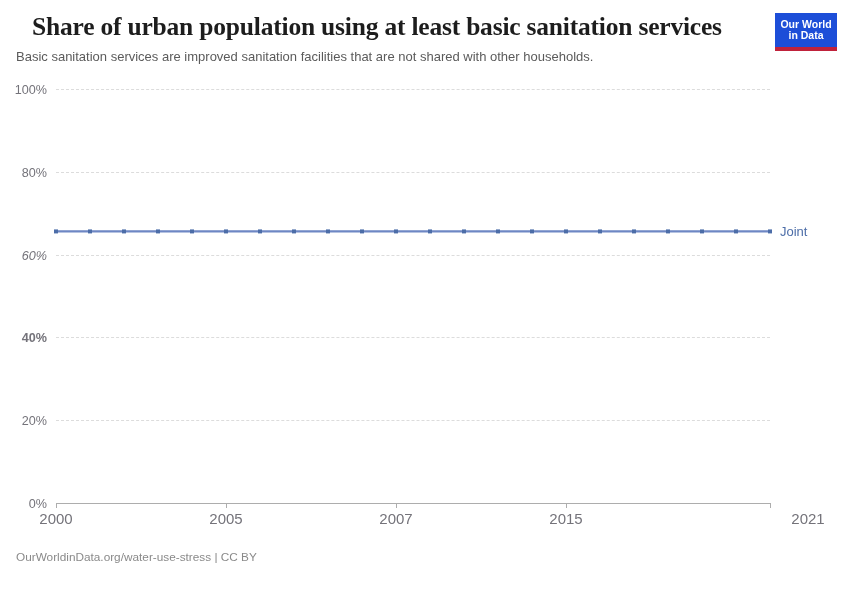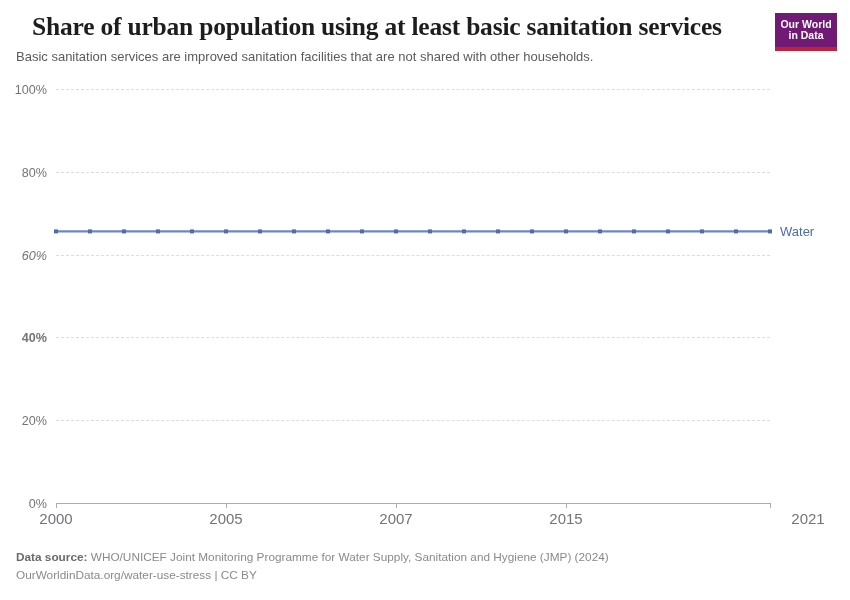--- a/index.html
+++ b/index.html
@@ -44,21 +44,21 @@
     white-space: nowrap;
   }
 
   
   .owid-logo {
     position: absolute;
     right: 13px;
     top: 13px;
     width: 62px;
     height: 38px;
-    background: #701a75;
+    background: #1d4ed8;
     border-bottom: 4px solid #c0223b;
     box-sizing: border-box;
     display: flex;
     flex-direction: column;
     align-items: center;
     justify-content: center;
     line-height: 1.08;
   }
   .owid-logo span {
     display: block;
@@ -188,21 +188,21 @@
       <div class="xaxis-tick" style="left: 0px; top: 414px;"></div>
       <div class="xaxis-label" style="left: 0px; top: 421px;">2000</div>
       <div class="xaxis-tick" style="left: 170px; top: 414px;"></div>
       <div class="xaxis-label" style="left: 170px; top: 421px;">2005</div>
       <div class="xaxis-tick" style="left: 340px; top: 414px;"></div>
       <div class="xaxis-label" style="left: 340px; top: 421px;">2007</div>
       <div class="xaxis-tick" style="left: 510px; top: 414px;"></div>
       <div class="xaxis-label" style="left: 510px; top: 421px;">2015</div>
       <div class="xaxis-tick" style="left: 714px; top: 414px;"></div>
       <div class="xaxis-label" style="left: 714px; top: 421px; margin-left: 38px;">2021</div>
-      <div class="series-label" style="left: 724px; top: 142.416px; color: rgb(76, 109, 168);">Water</div>
+      <div class="series-label" style="left: 724px; top: 142.416px; color: rgb(76, 109, 168);">Joint</div>
       <svg class="series-svg" viewBox="0 0 714 414" preserveAspectRatio="none">
         <polyline points="0,142.41600000000005 34,142.41600000000005 68,142.41600000000005 102,142.41600000000005 136,142.41600000000005 170,142.41600000000005 204,142.41600000000005 238,142.41600000000005 272,142.41600000000005 306,142.41600000000005 340,142.41600000000005 374,142.41600000000005 408,142.41600000000005 442,142.41600000000005 476,142.41600000000005 510,142.41600000000005 544,142.41600000000005 578,142.41600000000005 612,142.41600000000005 646,142.41600000000005 680,142.41600000000005 714,142.41600000000005" fill="none" stroke="#6e87c4" stroke-width="2.2" stroke-linejoin="round" stroke-linecap="round"></polyline>
         <rect x="-2" y="140.41600000000005" width="4" height="4" fill="#4c6da8"></rect>
         <rect x="32" y="140.41600000000005" width="4" height="4" fill="#4c6da8"></rect>
         <rect x="66" y="140.41600000000005" width="4" height="4" fill="#4c6da8"></rect>
         <rect x="100" y="140.41600000000005" width="4" height="4" fill="#4c6da8"></rect>
         <rect x="134" y="140.41600000000005" width="4" height="4" fill="#4c6da8"></rect>
         <rect x="168" y="140.41600000000005" width="4" height="4" fill="#4c6da8"></rect>
         <rect x="202" y="140.41600000000005" width="4" height="4" fill="#4c6da8"></rect>
         <rect x="236" y="140.41600000000005" width="4" height="4" fill="#4c6da8"></rect>
@@ -218,18 +218,14 @@
         <rect x="576" y="140.41600000000005" width="4" height="4" fill="#4c6da8"></rect>
         <rect x="610" y="140.41600000000005" width="4" height="4" fill="#4c6da8"></rect>
         <rect x="644" y="140.41600000000005" width="4" height="4" fill="#4c6da8"></rect>
         <rect x="678" y="140.41600000000005" width="4" height="4" fill="#4c6da8"></rect>
         <rect x="712" y="140.41600000000005" width="4" height="4" fill="#4c6da8"></rect>
       </svg>
     </div>
 </div>
 
 <div class="footer">
-  <div>
-    <span class="src-label">Data source:</span>
-    <span>WHO/UNICEF Joint Monitoring Programme for Water Supply, Sanitation and Hygiene (JMP) (2024)</span>
-  </div>
   <span class="footer-line2">OurWorldinData.org/water-use-stress | CC BY</span>
 </div>
 
 </body></html>

